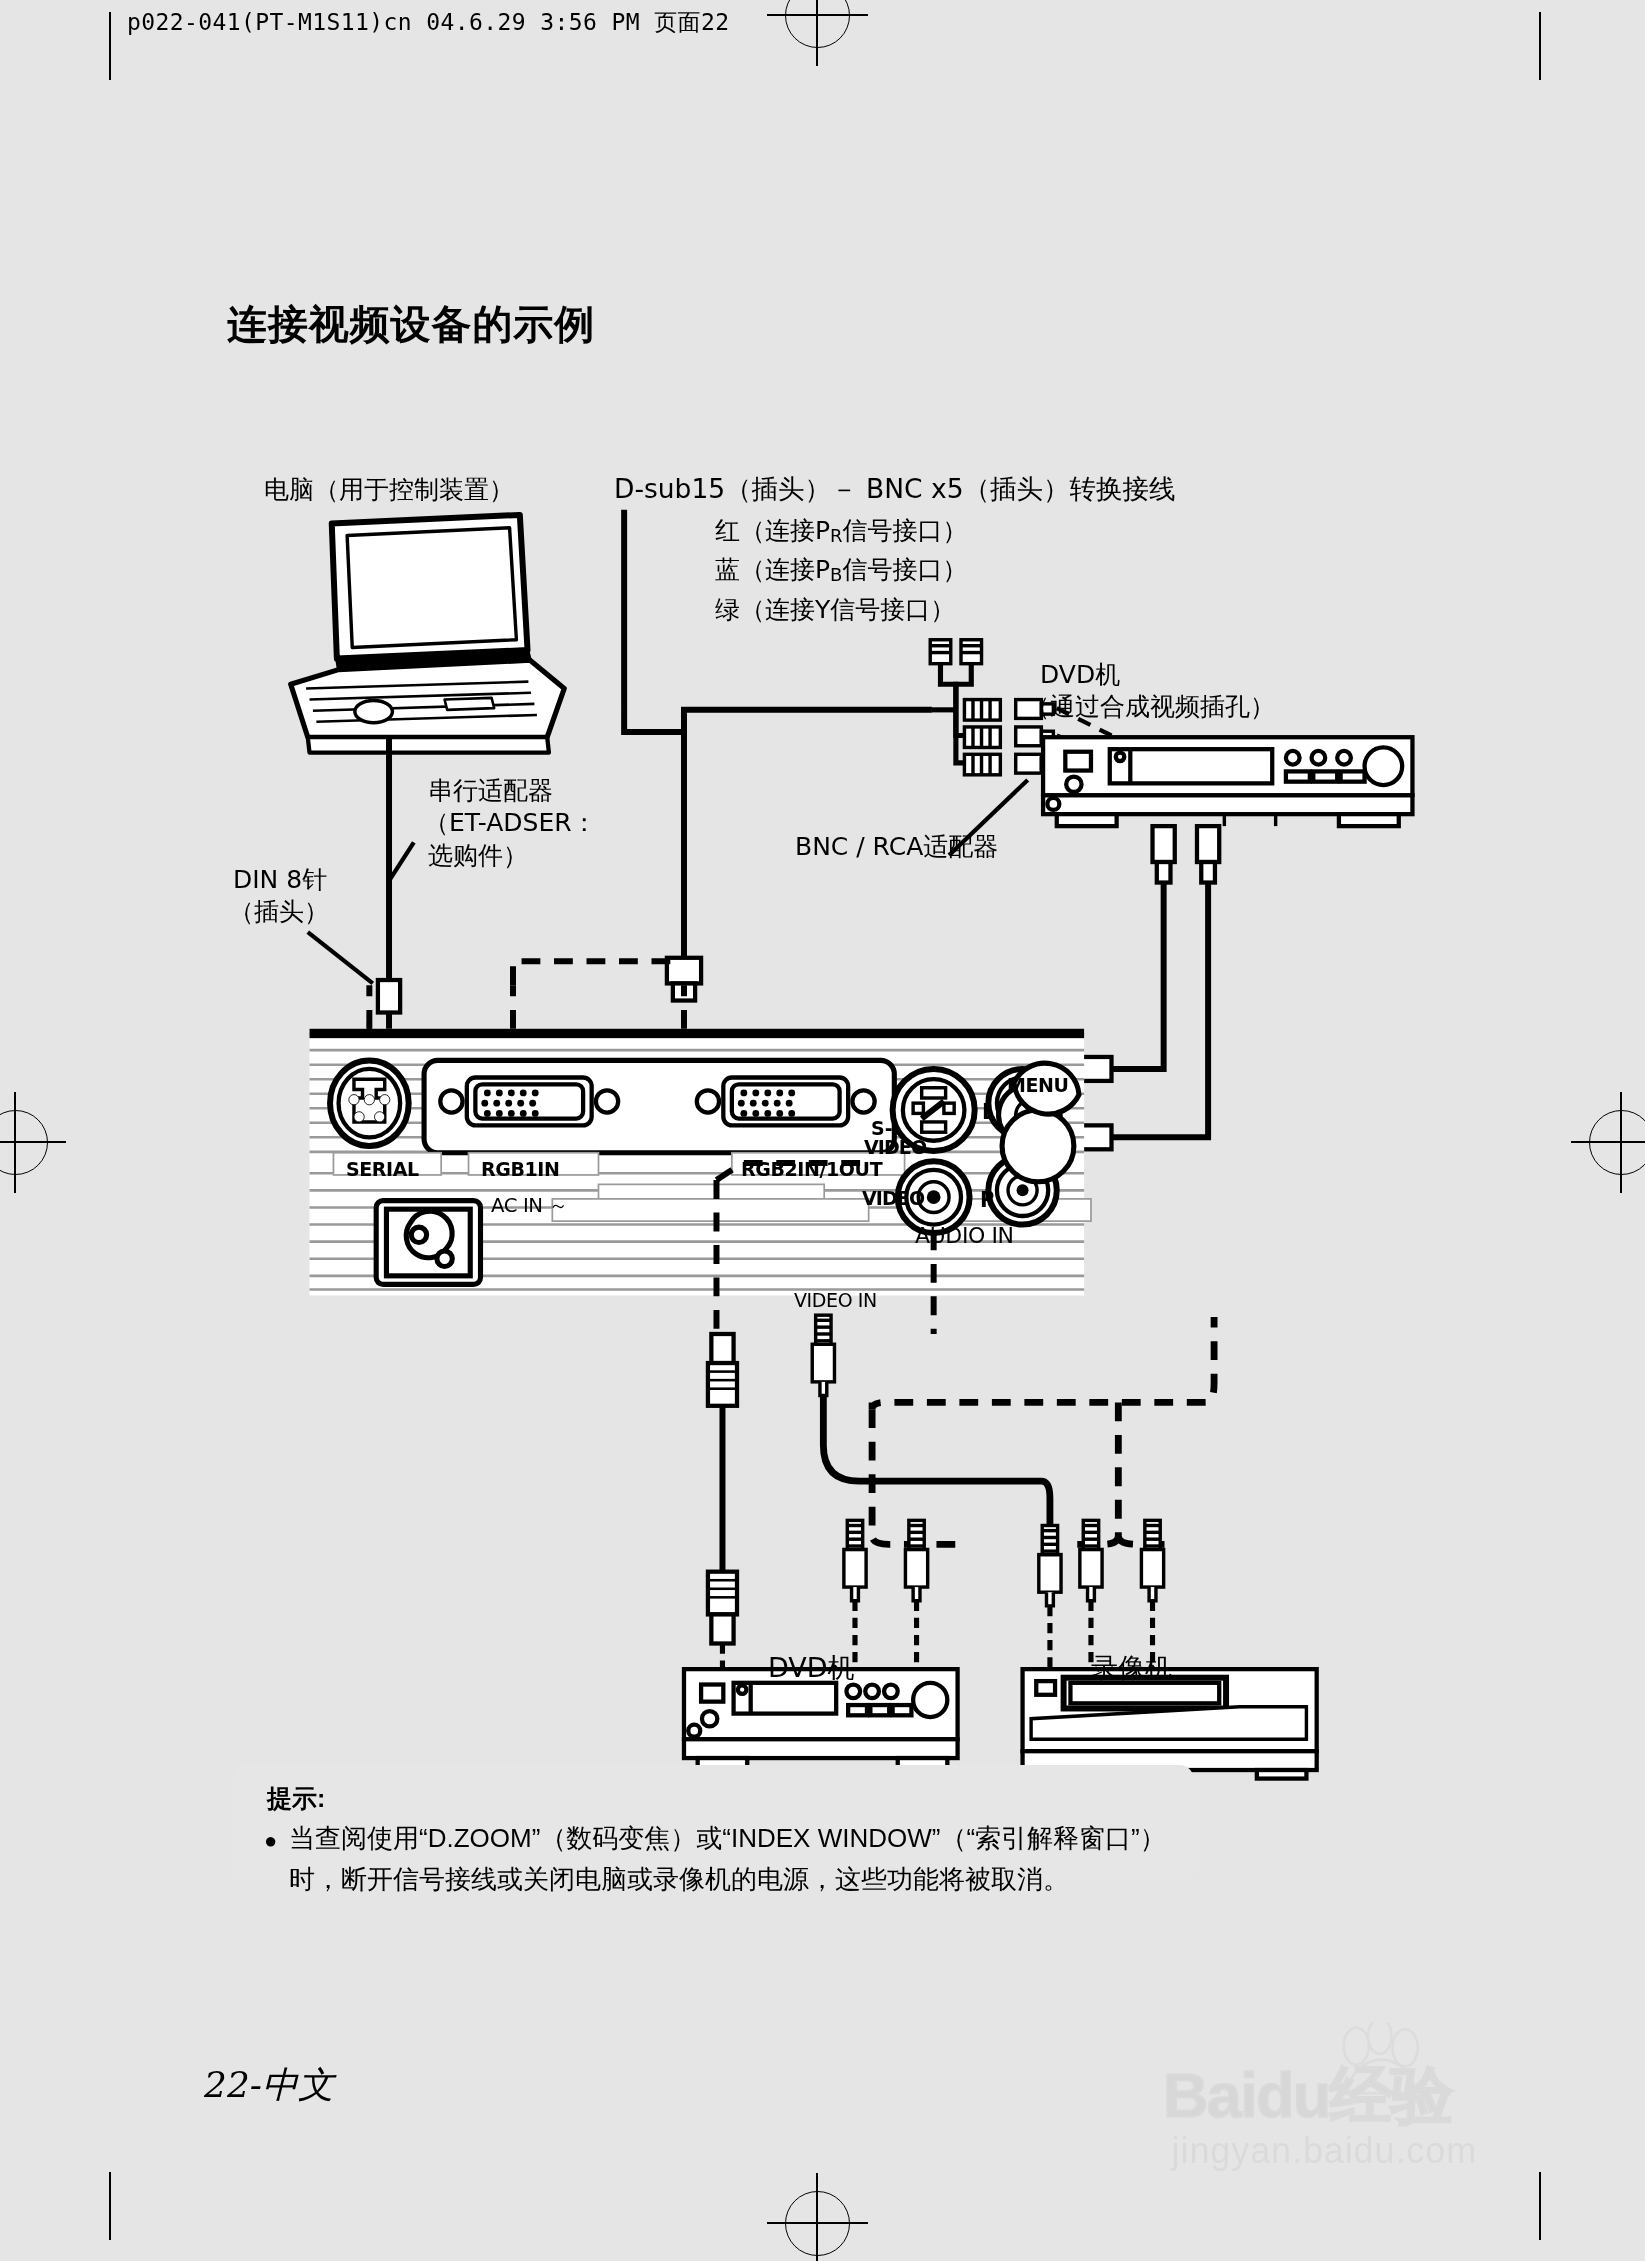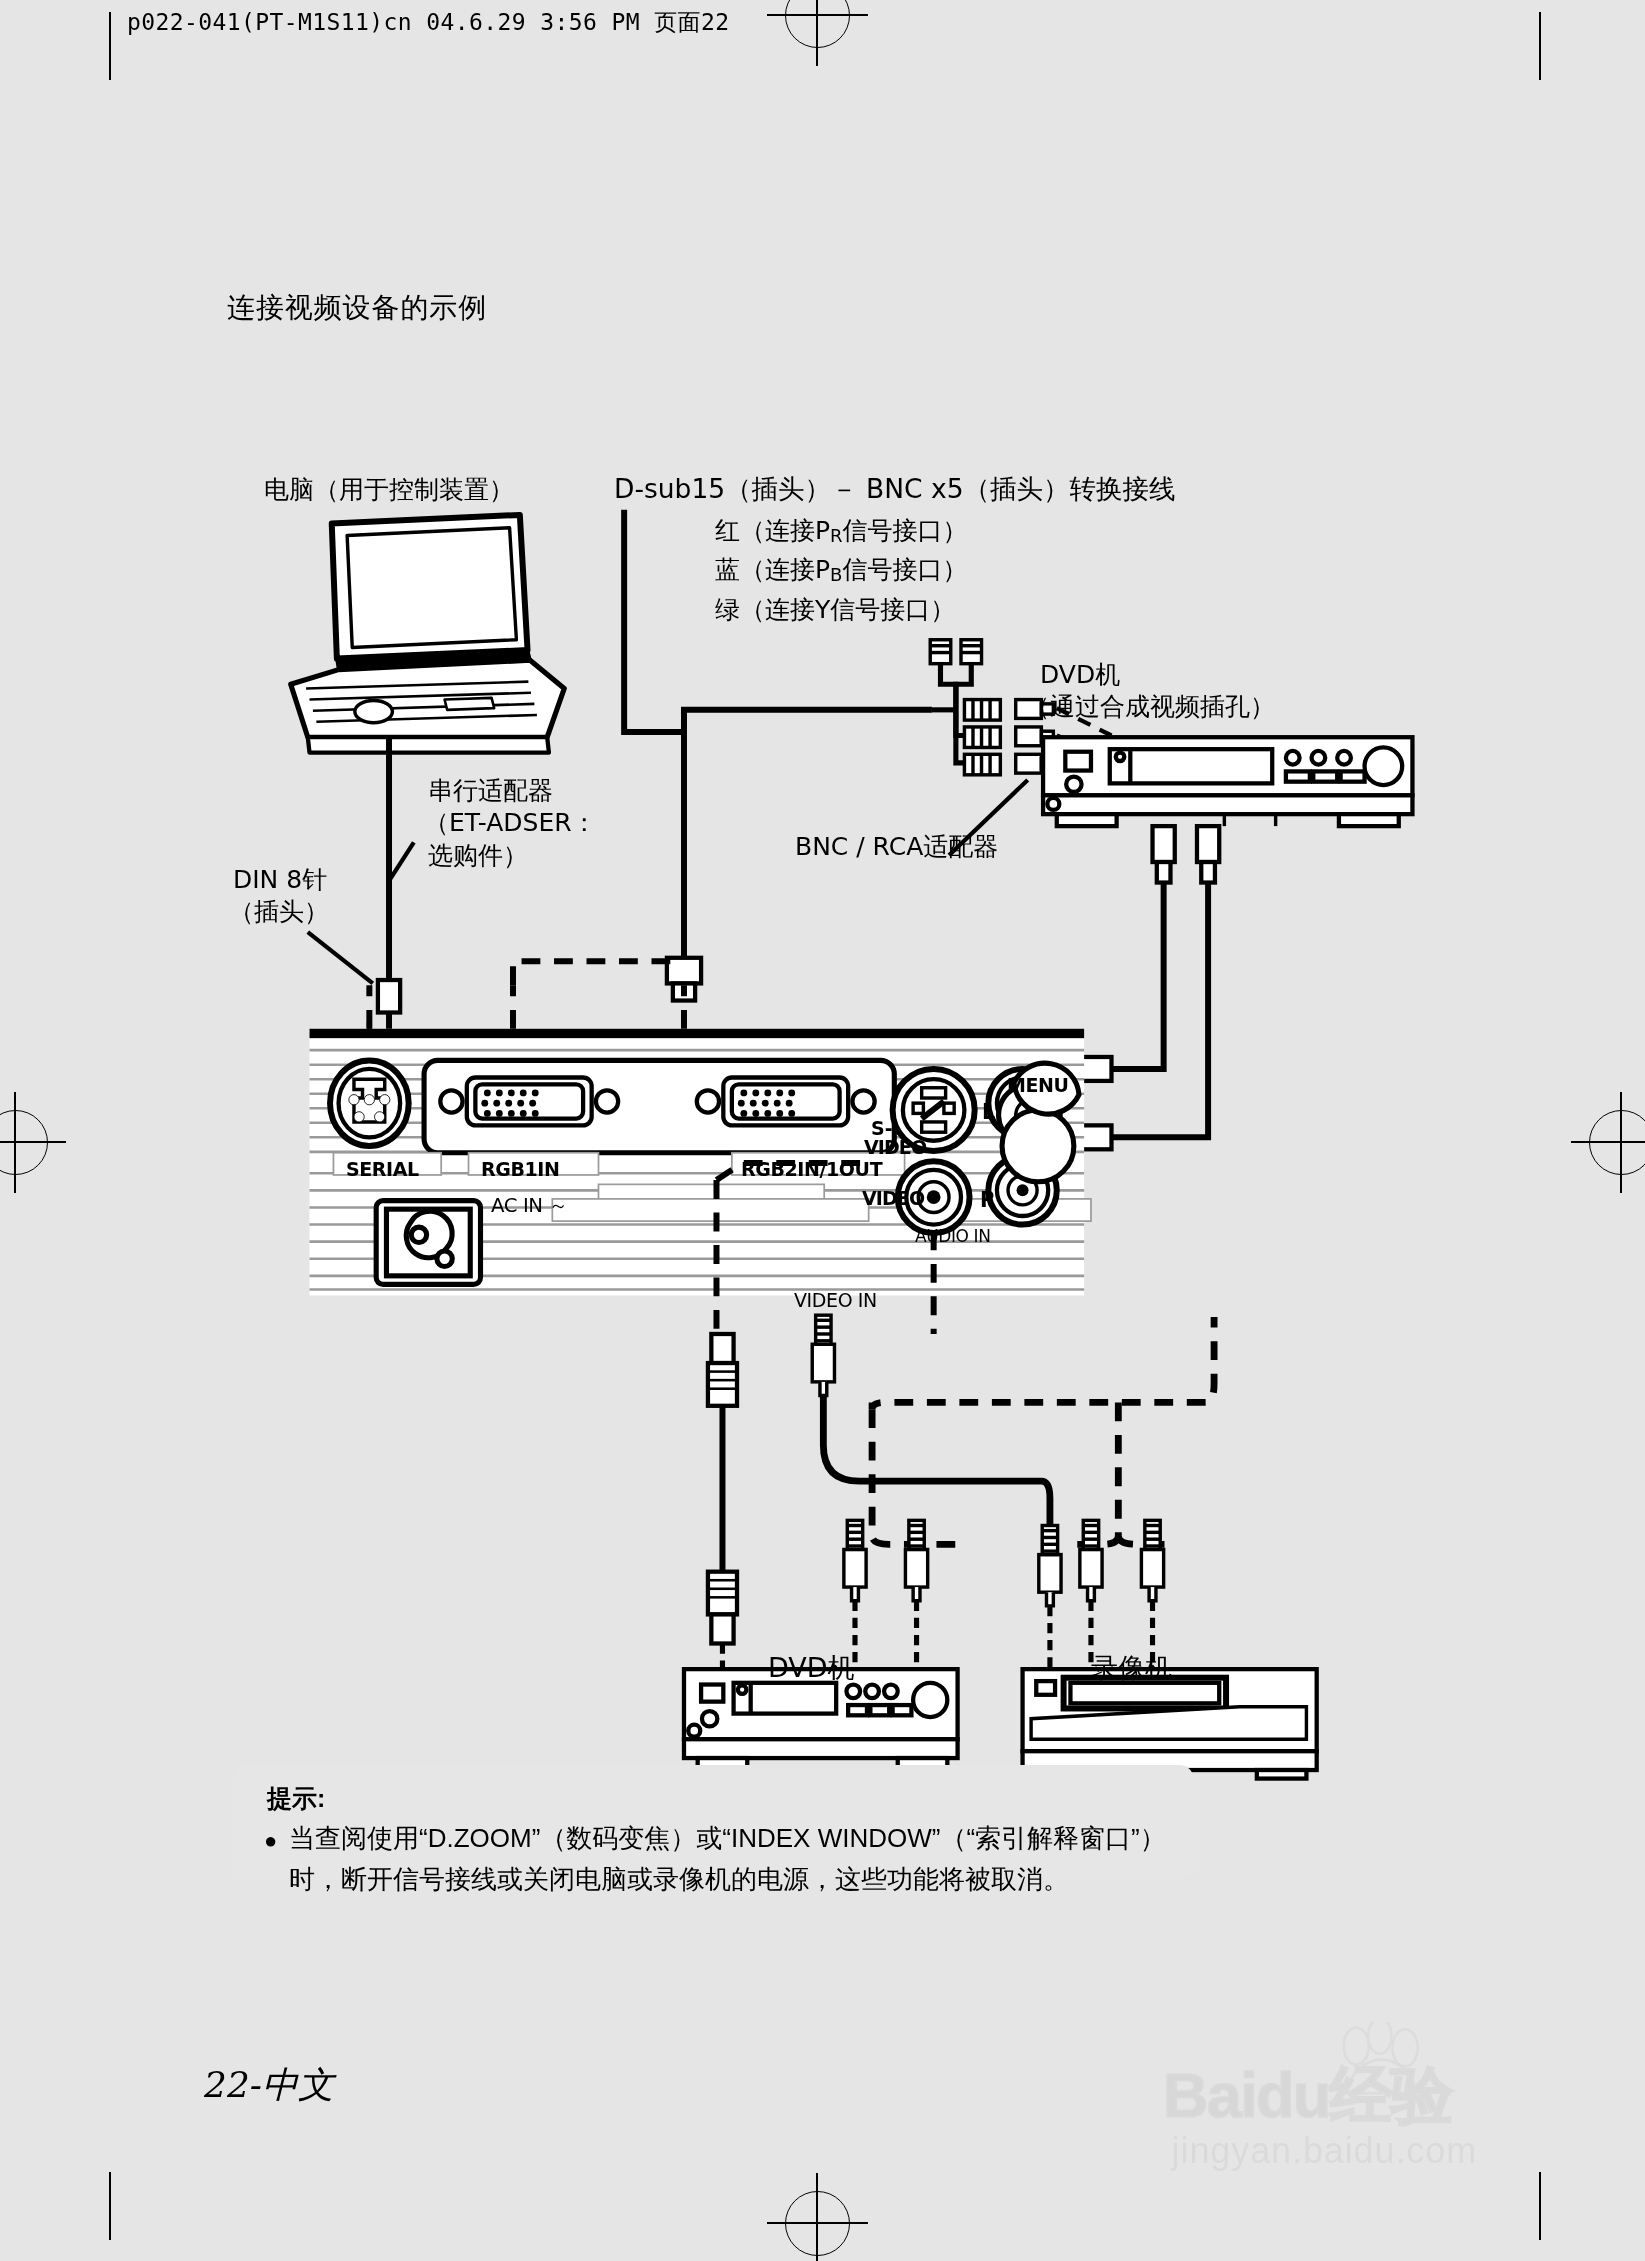--- a/index.html
+++ b/index.html
@@ -10,21 +10,21 @@
 
   .crop-v{position:absolute;width:1.7px;background:#000;}
 
   .reg{position:absolute;width:63px;height:63px;border-radius:50%;border:1.7px solid #000;}
   .reg:before{content:"";position:absolute;left:-19px;top:30px;width:101px;height:1.7px;background:#000;}
   .reg:after{content:"";position:absolute;top:-19px;left:30px;width:1.7px;height:101px;background:#000;}
 
   #hdr-text{position:absolute;left:127px;top:6.8px;font-size:23px;letter-spacing:0.4px;
             font-family:"DejaVu Sans Mono","Liberation Mono",monospace;white-space:nowrap;}
 
-  #title{position:absolute;left:227px;top:270px;font-size:28px;font-weight:normal;letter-spacing:0.9px;
+  #title{position:absolute;left:227px;top:270px;font-size:40px;font-weight:bold;letter-spacing:0.9px;
          font-family:"DejaVu Sans","Liberation Sans",sans-serif;}
 
   #footer{position:absolute;left:204px;top:2061px;font-size:36px;font-style:italic;
           font-family:"DejaVu Serif","Liberation Serif",serif;}
 
   
   .lbl{position:absolute;font-size:25px;line-height:32.5px;white-space:pre;
        font-family:"DejaVu Sans","Liberation Sans",sans-serif;}
   .lbl.big{font-size:26.5px;line-height:34px;}
 
@@ -515,21 +515,21 @@
   <div class="lbl" style="left:481px;top:1153px;font-size:19px;font-weight:bold;letter-spacing:-0.4px;">RGB1IN</div>
   <div class="lbl" style="left:741px;top:1153px;font-size:19px;font-weight:bold;letter-spacing:-0.4px;">RGB2IN/1OUT</div>
   <div class="lbl" style="left:871px;top:1112px;font-size:19px;font-weight:bold;">S-</div>
   <div class="lbl" style="left:864px;top:1131px;font-size:19px;font-weight:bold;letter-spacing:-0.9px;">VIDEO</div>
   <div class="lbl" style="left:862px;top:1182px;font-size:19px;font-weight:bold;letter-spacing:-0.9px;">VIDEO</div>
   <div class="lbl" style="left:982px;top:1096px;font-size:20.5px;font-weight:bold;">L</div>
   <div class="lbl" style="left:980px;top:1184px;font-size:20.5px;font-weight:bold;">R</div>
   <div class="lbl" style="left:1007px;top:1069px;font-size:19px;font-weight:bold;letter-spacing:-0.4px;">MENU</div>
   <div class="lbl" style="left:491px;top:1190px;font-size:19.7px;letter-spacing:-0.4px;">AC IN ～</div>
   <div class="lbl" style="left:794px;top:1284px;font-size:19px;letter-spacing:-0.4px;">VIDEO IN</div>
-  <div class="lbl" style="left:915px;top:1220px;font-size:17px;letter-spacing:-0.4px;">AUDIO IN</div>
+  <div class="lbl" style="left:915px;top:1220px;font-size:22px;letter-spacing:-0.4px;">AUDIO IN</div>
 
   <div id="note">
     <div id="note-title">提示:</div>
     <div id="note-bullet">●</div>
     <div id="note-body">当查阅使用“D.ZOOM”（数码变焦）或“INDEX WINDOW”（“索引解释窗口”）时，断开信号接线或关闭电脑或录像机的电源，这些功能将被取消。</div>
   </div>
 
   <div id="footer">22-中文</div>
 
   <div id="wm">

